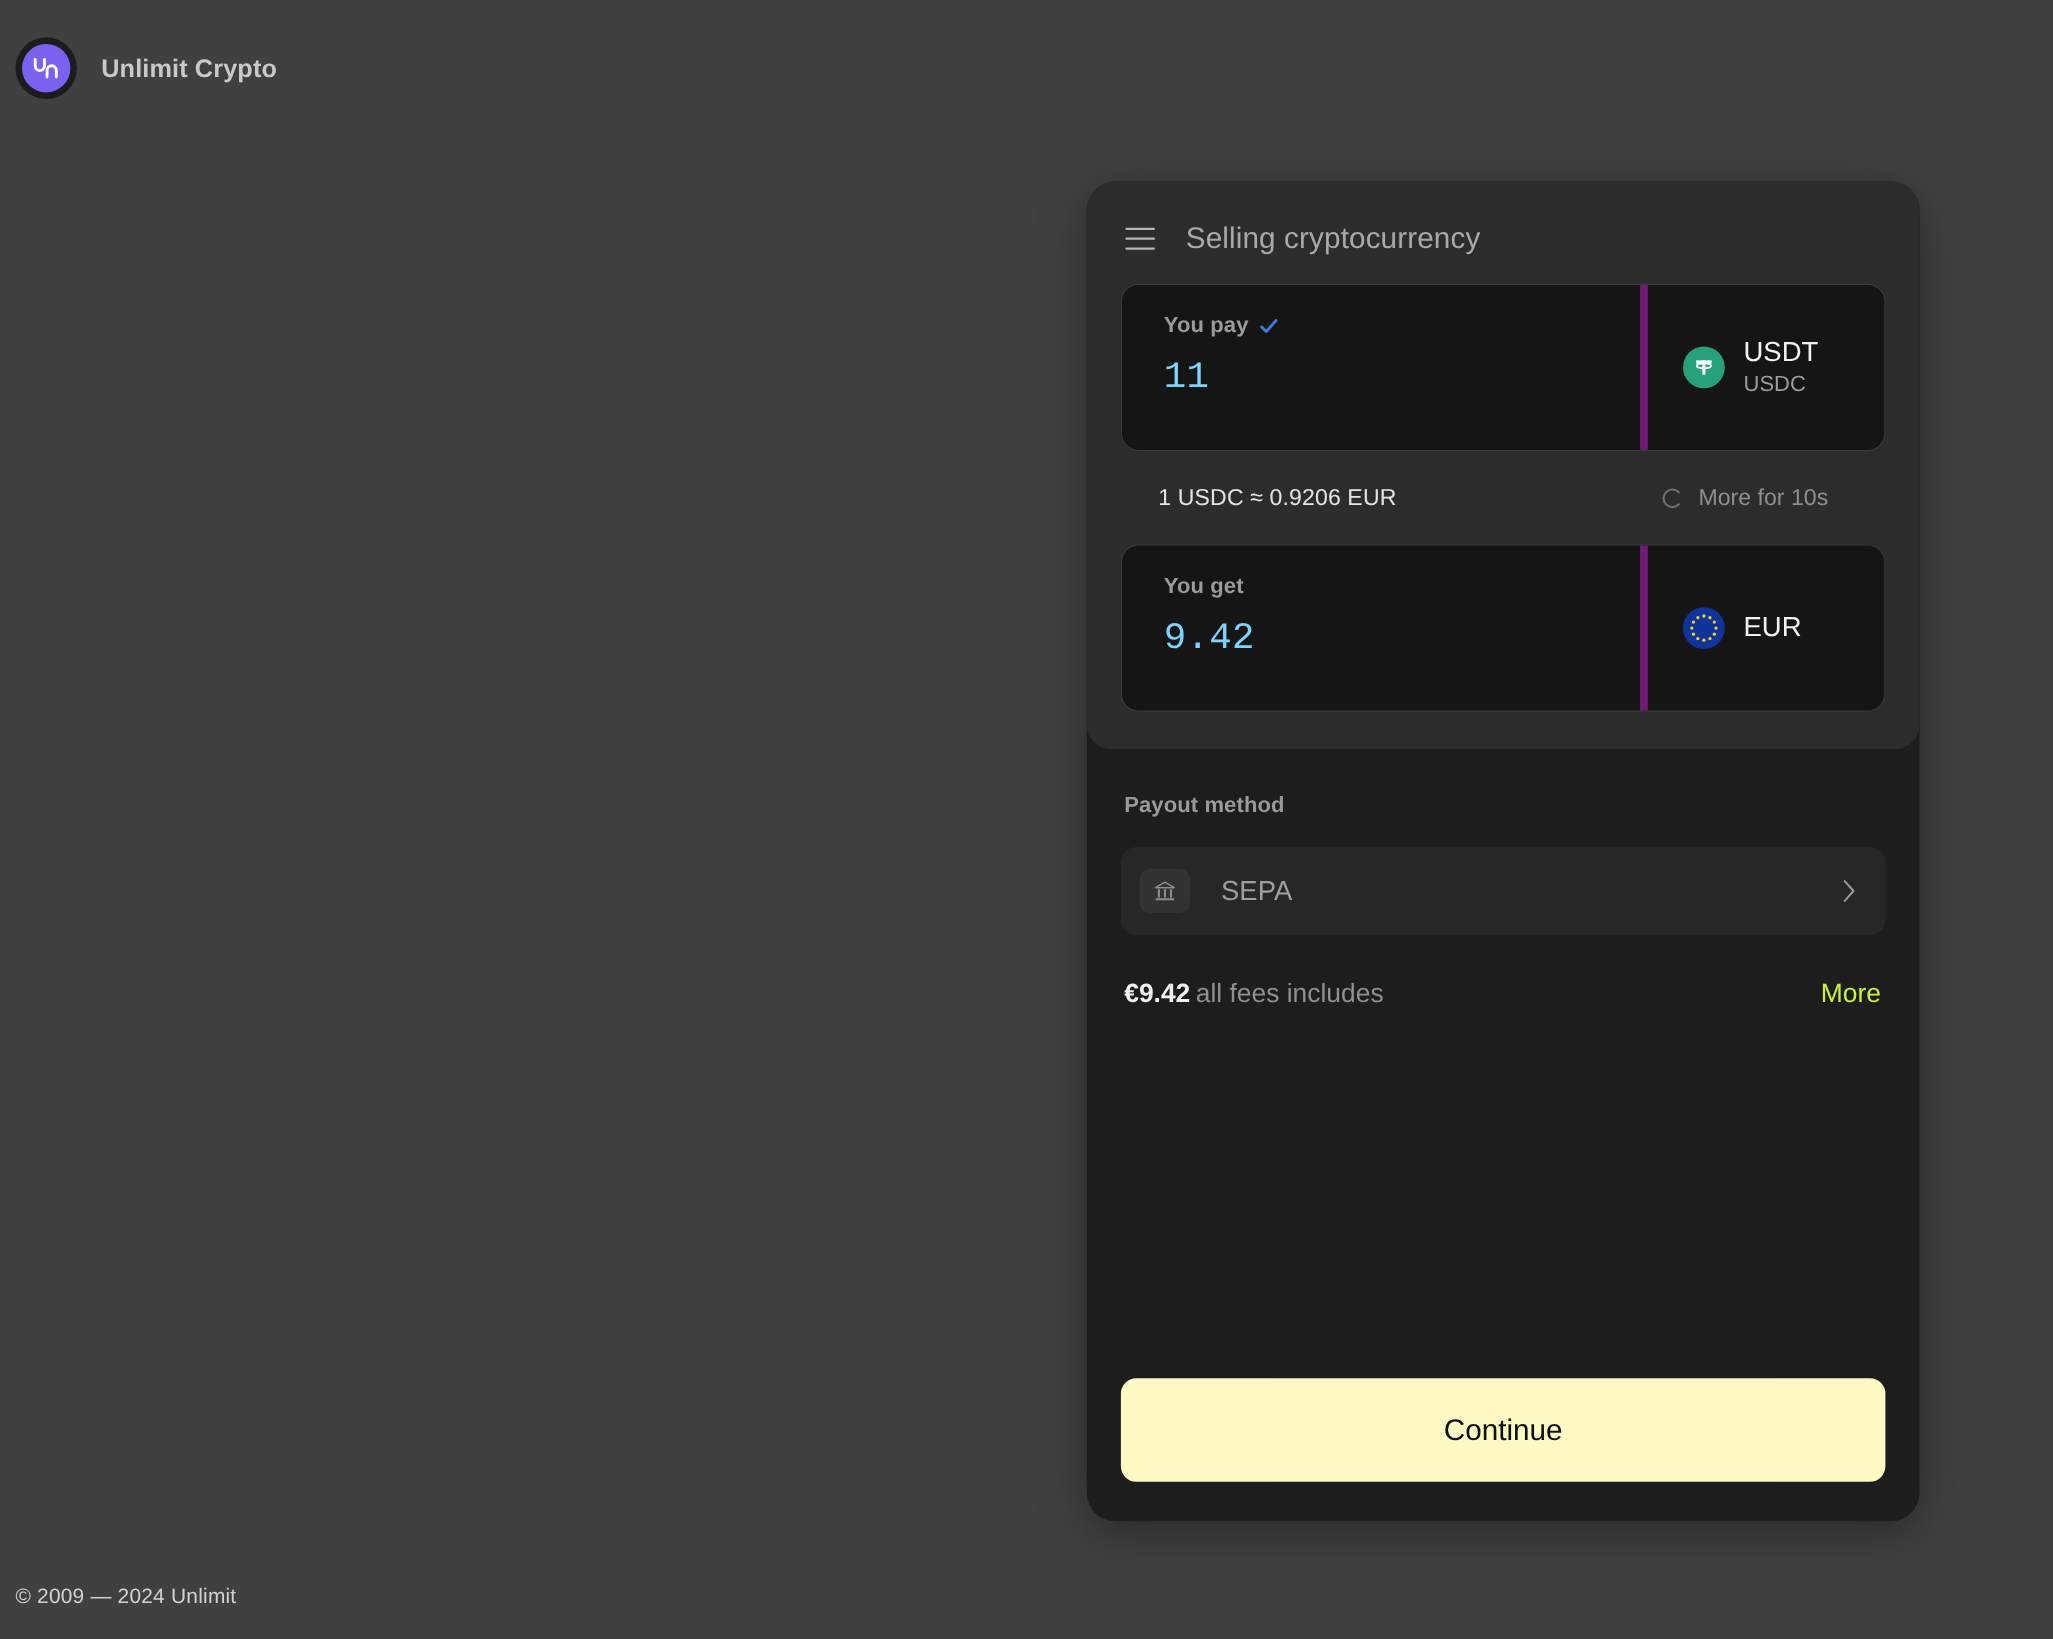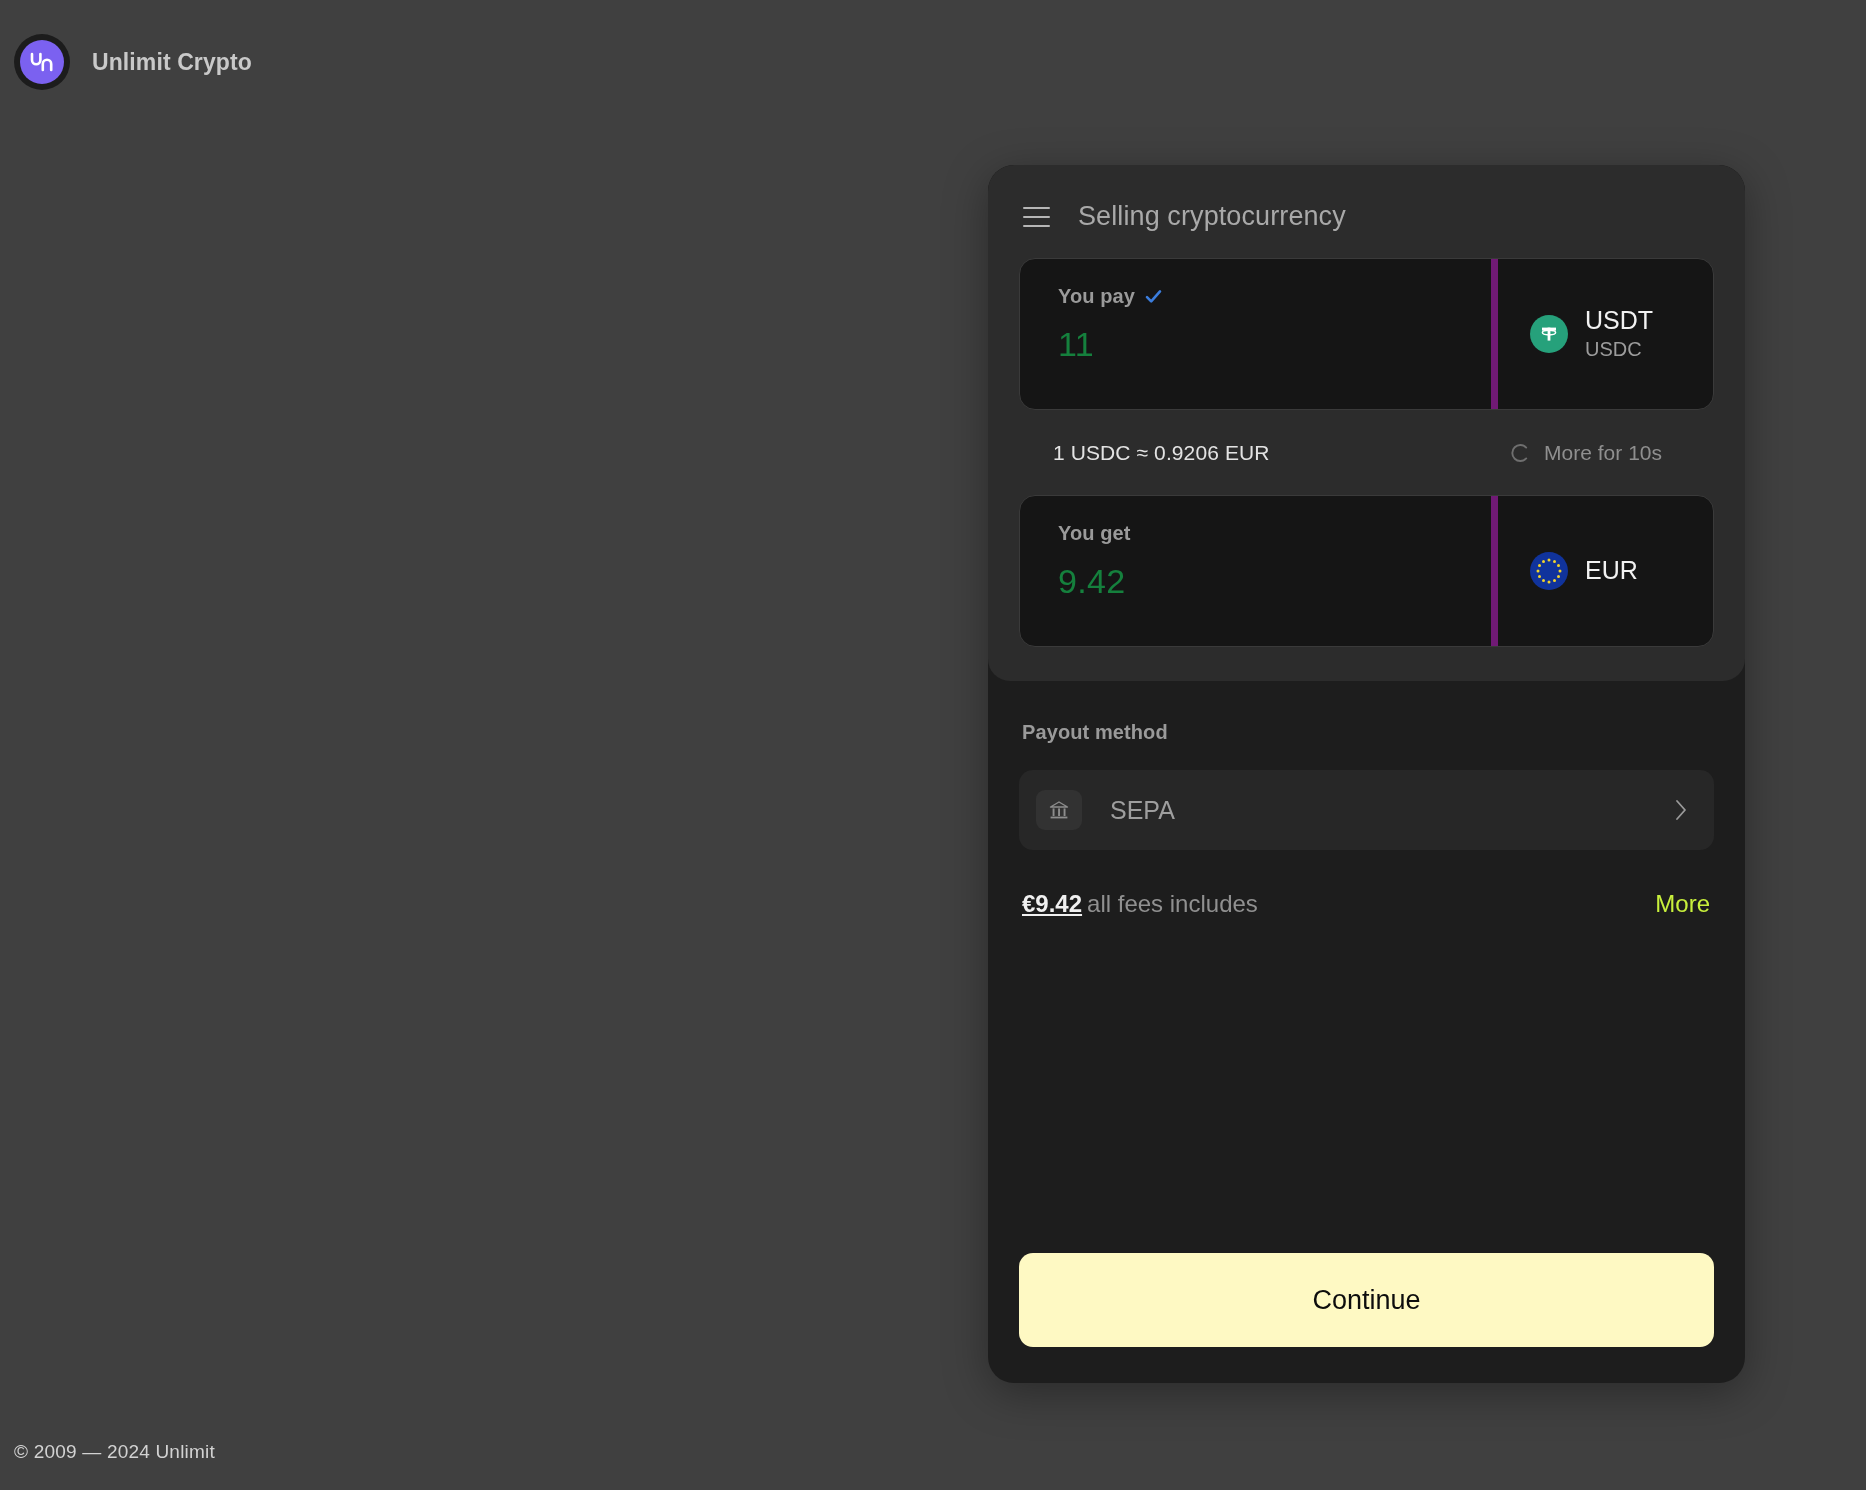--- a/index.html
+++ b/index.html
@@ -125,22 +125,23 @@
     color: #9a9a9a;
     display: flex;
     align-items: center;
     gap: 9px;
     letter-spacing: .1px;
   }
   .check-icon { display: block; }
   .amount-value {
     margin-top: 17px;
     font-size: 34px;
-    color: #15803d;
+    color: #7dd3fc;
     letter-spacing: .3px;
+    font-family: Liberation Mono, monospace;
   }
   .amount-right {
     width: 222px;
     border-left: 7px solid #701a75;
     display: flex;
     align-items: center;
     gap: 17px;
     padding-left: 32px;
     cursor: pointer;
   }
@@ -220,21 +221,21 @@
   .chevron-icon { display: block; }
 
   .fees-row {
     margin-top: 40px;
     display: flex;
     align-items: baseline;
     justify-content: space-between;
     padding: 0 4px 0 3px;
   }
   .fees-left { font-size: 24px; color: #909090; }
-  .fees-amount { color: #f0f0f0; font-weight: bold; margin-right: 5px; text-decoration: underline; }
+  .fees-amount { color: #f0f0f0; font-weight: bold; margin-right: 5px; }
   .more-link {
     font-size: 24px;
     color: #c8f03c;
     cursor: pointer;
   }
 
   .continue-btn {
     position: absolute;
     left: 31px;
     bottom: 36px;

